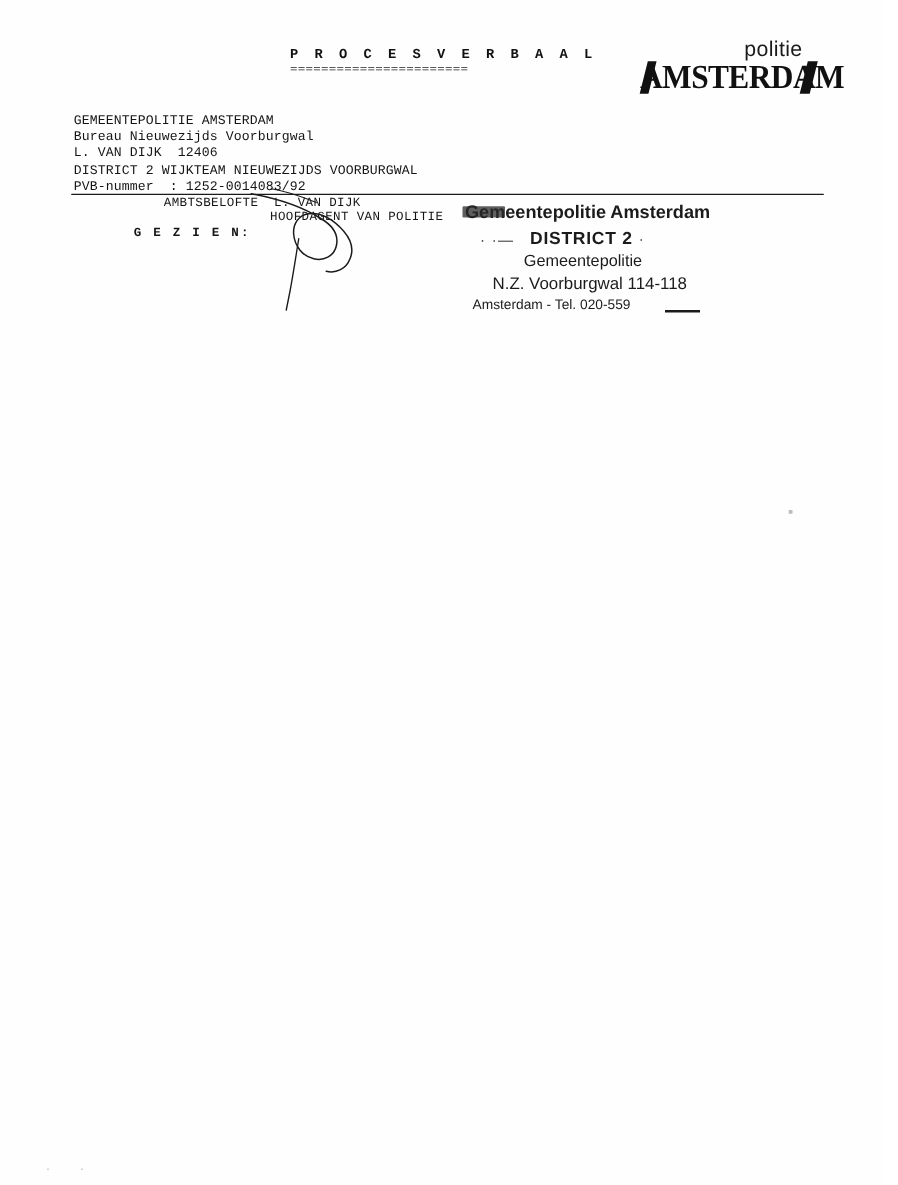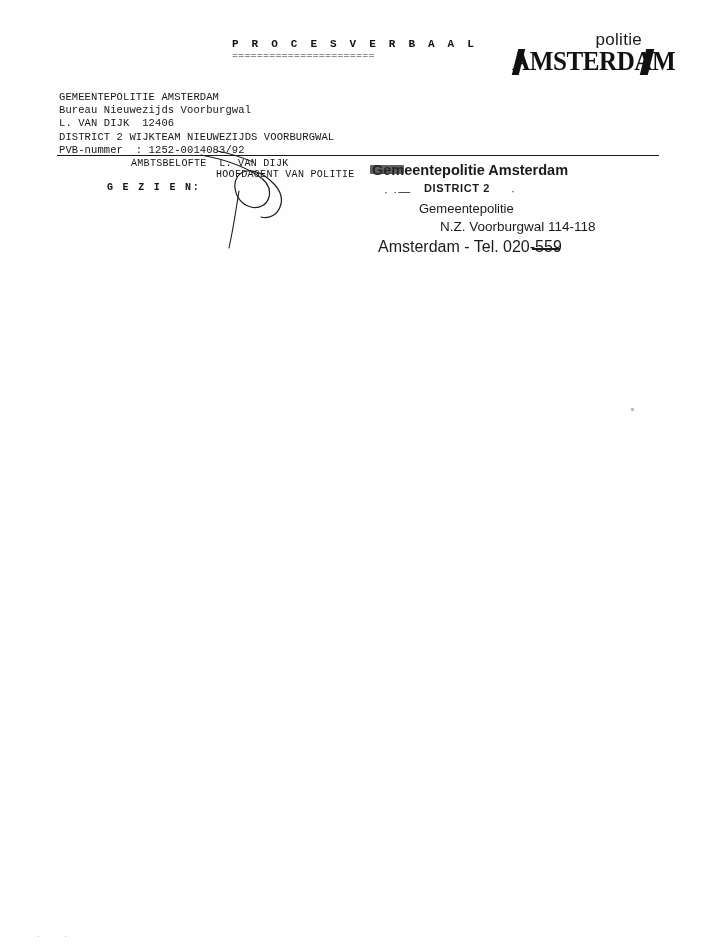--- a/index.html
+++ b/index.html
@@ -201,21 +201,21 @@
     height: 9px;
     background: #2b2b2b;
     opacity: 0.75;
     border-radius: 1px;
   }
   .stamp-line2 {
     position: absolute;
     left: 52px;
     top: 22px;
     font-family: "Liberation Sans", sans-serif;
-    font-size: 11px;
+    font-size: 14px;
     font-weight: bold;
     letter-spacing: 0.6px;
     white-space: nowrap;
   }
   .stamp-dots {
     position: absolute;
     left: 12px;
     top: 25px;
     font-family: "Liberation Sans", sans-serif;
     font-size: 12px;
@@ -237,28 +237,27 @@
     font-size: 13px;
     white-space: nowrap;
   }
   .stamp-line4 {
     position: absolute;
     left: 22px;
     top: 59px;
     font-family: "Liberation Sans", sans-serif;
     font-size: 13.5px;
     white-space: nowrap;
-    margin-left: 46px;
   }
   .stamp-line5 {
     position: absolute;
     left: 6px;
     top: 78px;
     font-family: "Liberation Sans", sans-serif;
-    font-size: 16px;
+    font-size: 11px;
     white-space: nowrap;
   }
   .stamp-tail {
     position: absolute;
     left: 160px;
     top: 88px;
     width: 28px;
     height: 2px;
     background: #1b1b1b;
   }

